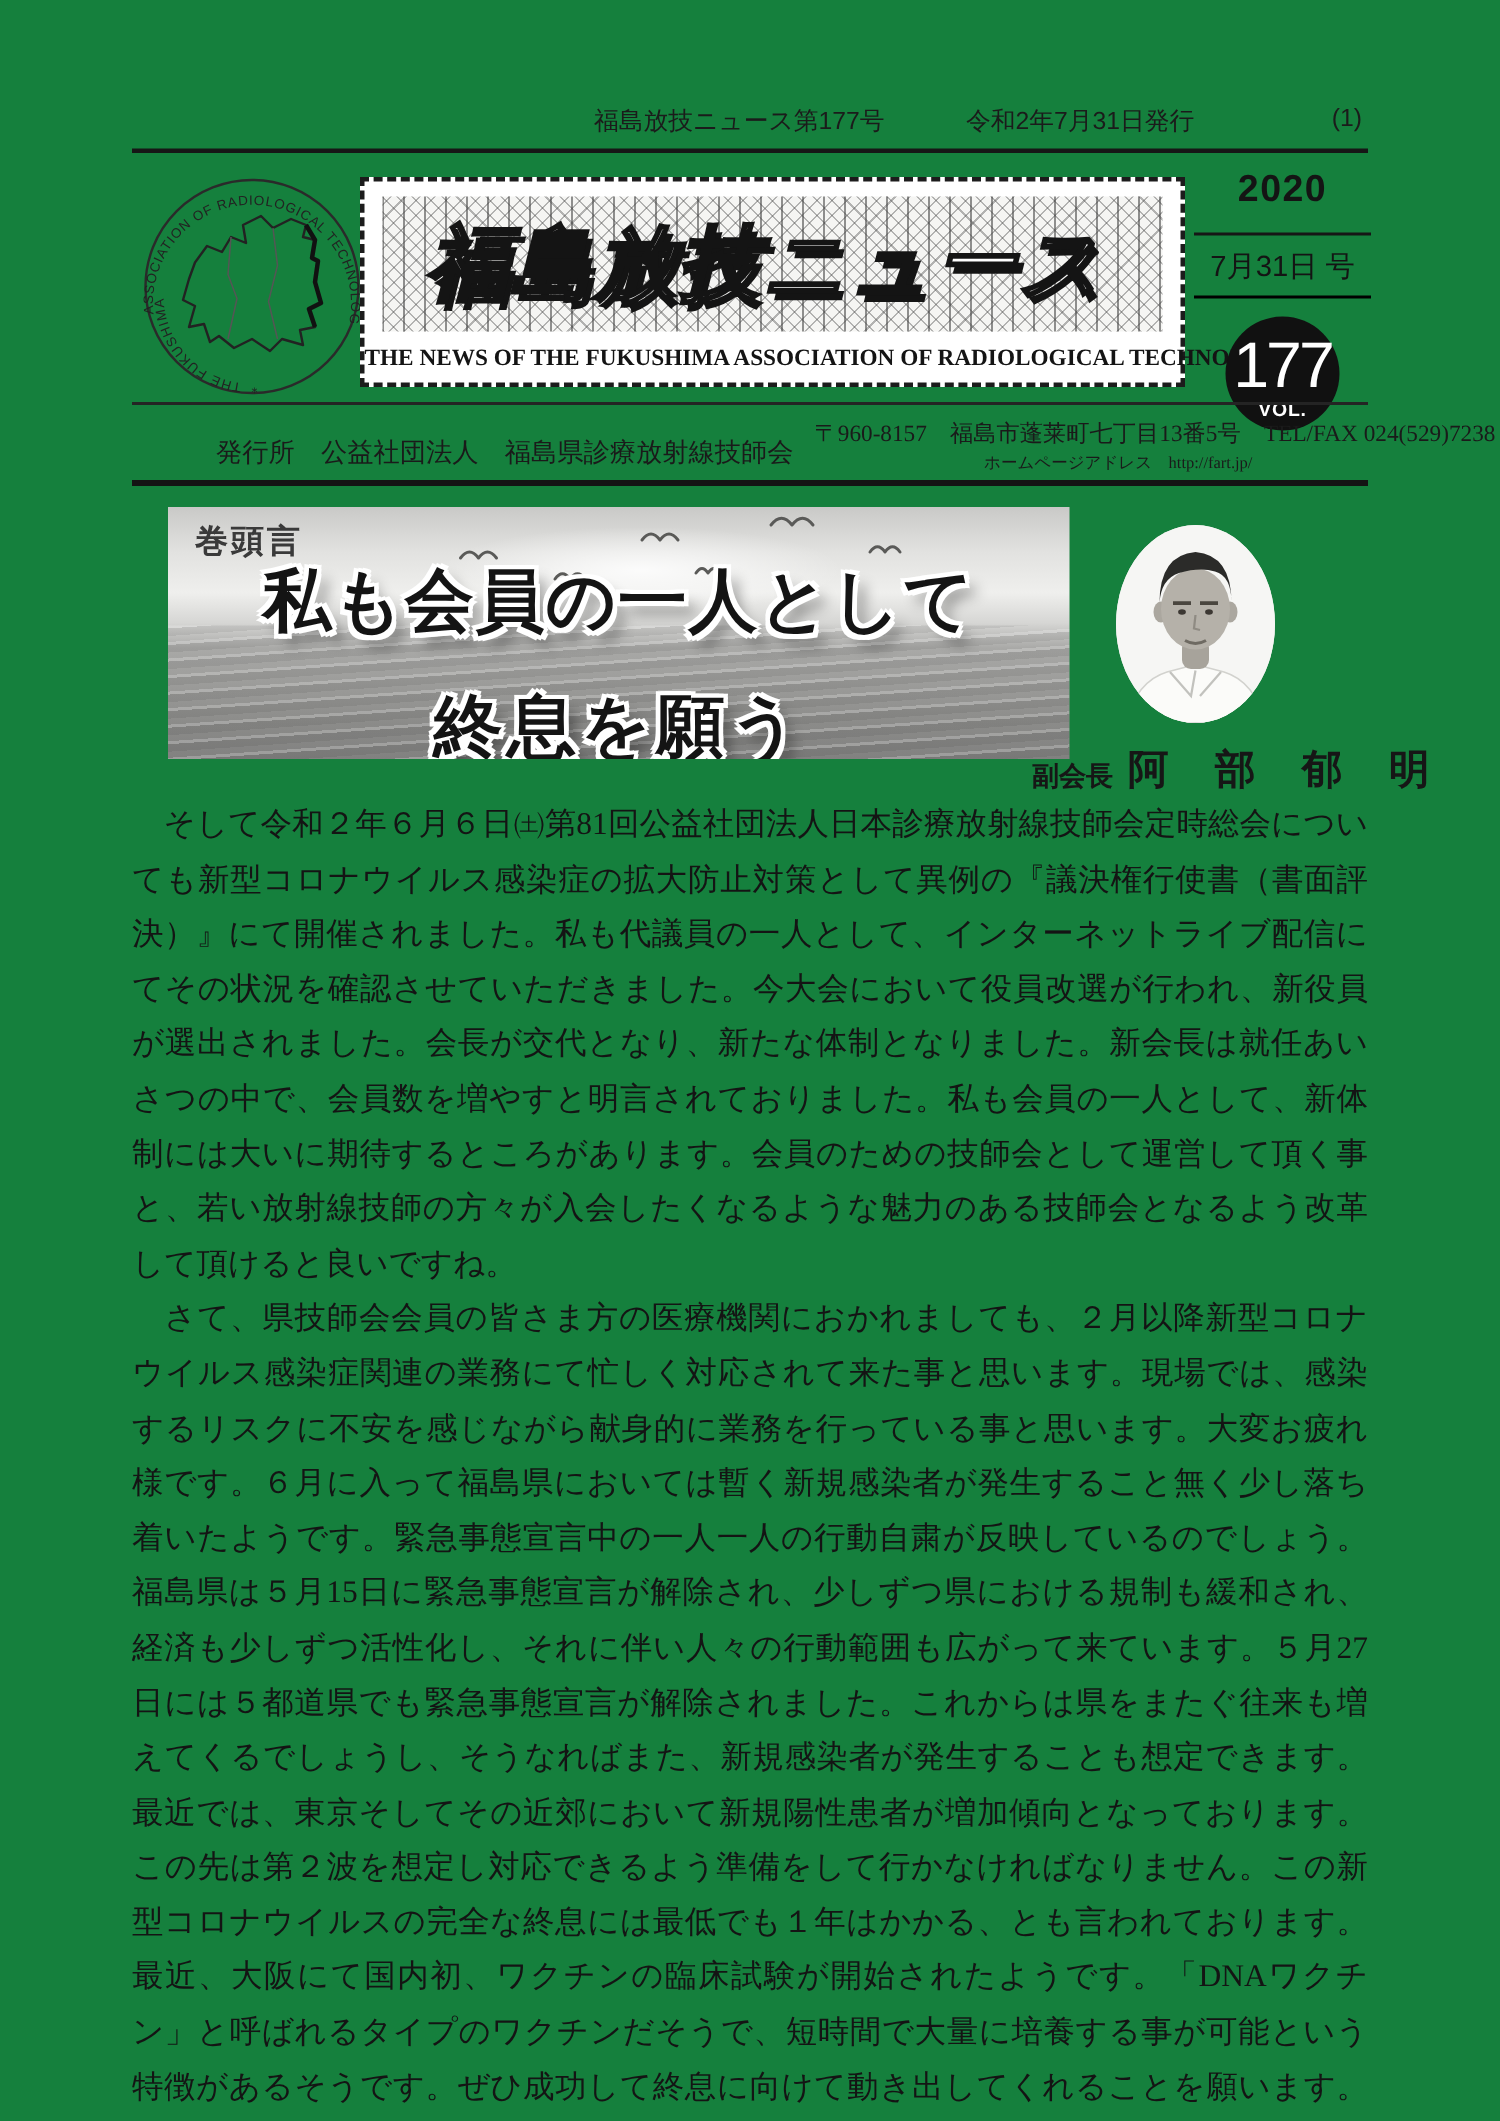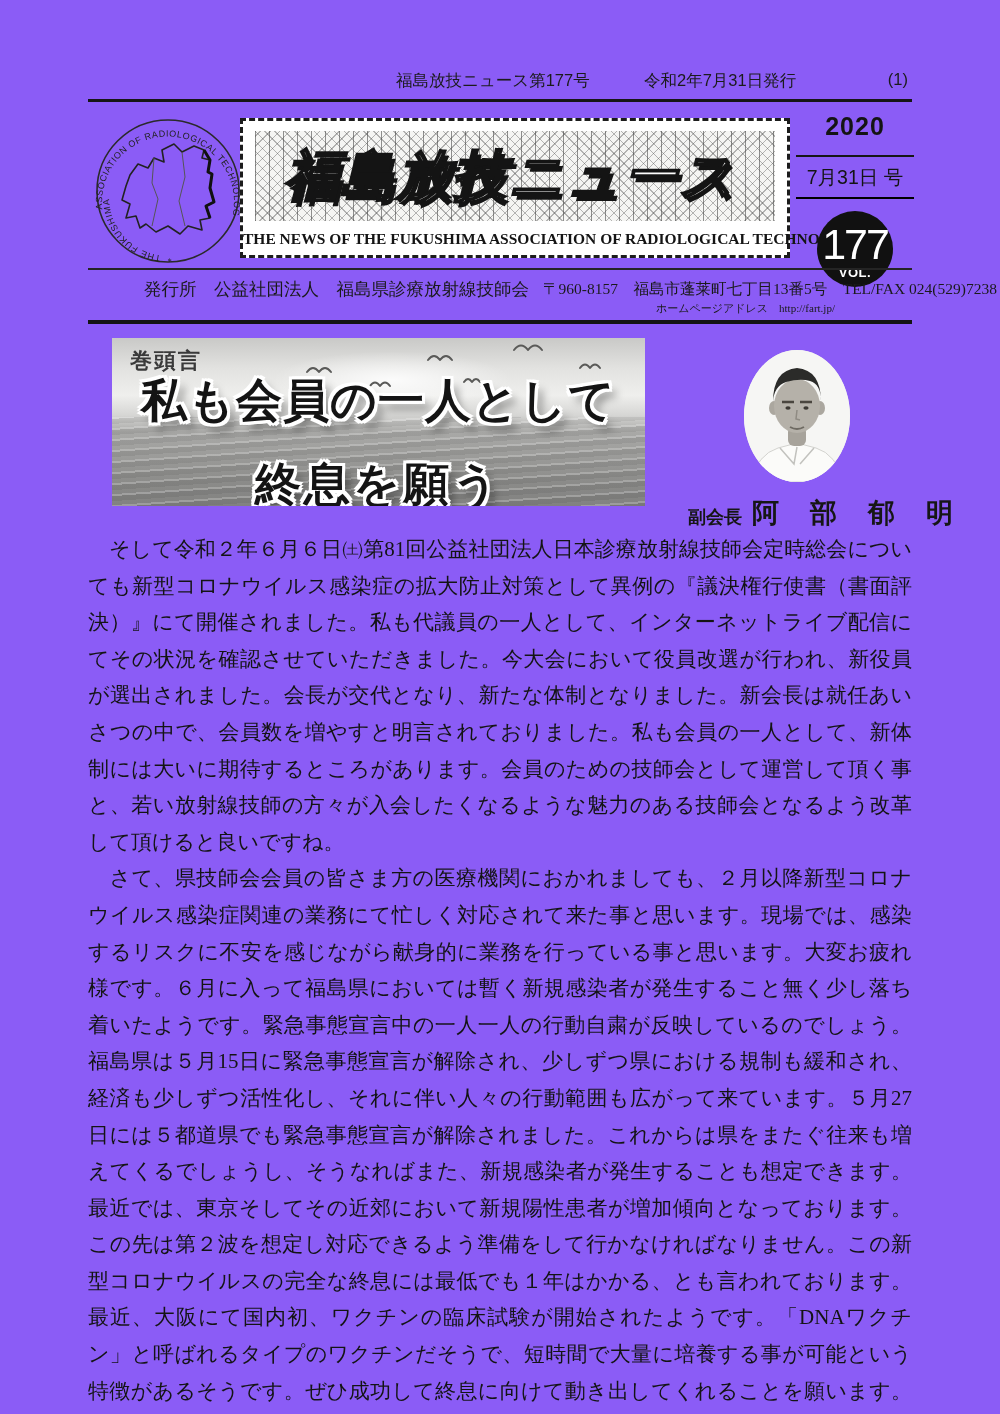--- a/index.html
+++ b/index.html
@@ -1,19 +1,19 @@
 <!DOCTYPE html>
 <html lang="ja"><head>
 <meta charset="utf-8">
 <style>
   * { margin:0; padding:0; box-sizing:border-box; }
   html,body { background:#888; }
   .page {
     position:relative; width:1000px; height:1414px; margin:0 auto;
-    background:#8b5cf6; color:#151515; overflow:hidden;
+    background:#15803d; color:#151515; overflow:hidden;
     font-family:"Liberation Serif","DejaVu Serif",serif;
   }
 
   
   .runhead { position:absolute; left:88px; top:70px; width:824px; height:24px;
     font-family:"Liberation Sans","DejaVu Sans",sans-serif; font-size:16.5px; color:#1b1b1b; }
   .runhead .rh-title { position:absolute; left:308px; top:0; }
   .runhead .rh-date  { position:absolute; left:556px; top:0; }
   .runhead .rh-page  { position:absolute; right:4px;  top:0; }
   .rule-top { position:absolute; left:88px; top:99px; width:824px; height:3px; background:#161616; }
@@ -48,26 +48,26 @@
     background:#111; border-radius:50%; }
   .vol-num { position:absolute; left:0; right:0; top:9px; color:#fff;
     font-size:43px; font-weight:400; letter-spacing:-2px; }
   .vol-label { position:absolute; left:0; right:0; bottom:7px; color:#fff;
     font-size:13px; font-weight:700; letter-spacing:.5px; }
 
   
   .pub-rule-thin  { position:absolute; left:88px; top:268px; width:824px; height:2px; background:#242424; }
   .pub-rule-thick { position:absolute; left:88px; top:320px; width:824px; height:4px; background:#141414; }
   .pub-line1 { position:absolute; left:88px; top:277px; width:824px; white-space:nowrap; color:#1a1a1a; }
-  .pub-issuer  { position:absolute; left:56px; top:0; font-size:17.5px; }
+  .pub-issuer  { position:absolute; left:56px; top:12px; font-size:17.5px; }
   .pub-address { position:absolute; left:455px; top:2px; font-size:15.5px; }
   .pub-line2 { position:absolute; left:640px; top:301px; font-size:11px; color:#1a1a1a;margin-left:16px; }
 
   
-  .banner { position:absolute; left:112px; top:338px; width:533px; height:168px; overflow:hidden;
+  .banner { position:absolute; left:112px; top:338px; width:601px; height:168px; overflow:hidden;
     background:
       linear-gradient(180deg,#c9c9c7 0%, #e2e2e0 18%, #efefed 34%, #d6d6d4 46%,
                       #a9a9a7 56%, #9c9c9a 70%, #8b8b89 86%, #818180 100%); }
   .banner::before { content:""; position:absolute; left:30%; top:8%; width:45%; height:34%;
     background:radial-gradient(ellipse at center, rgba(255,255,255,.85), rgba(255,255,255,0) 70%); }
   .banner::after { content:""; position:absolute; left:0; right:0; top:47%; bottom:0;
     background:
       repeating-linear-gradient(176deg, rgba(255,255,255,.22) 0 2px, rgba(0,0,0,.07) 2px 7px, transparent 7px 11px);
     mix-blend-mode:normal; }
   .banner-label { position:absolute; left:18px; top:8px; z-index:3;

